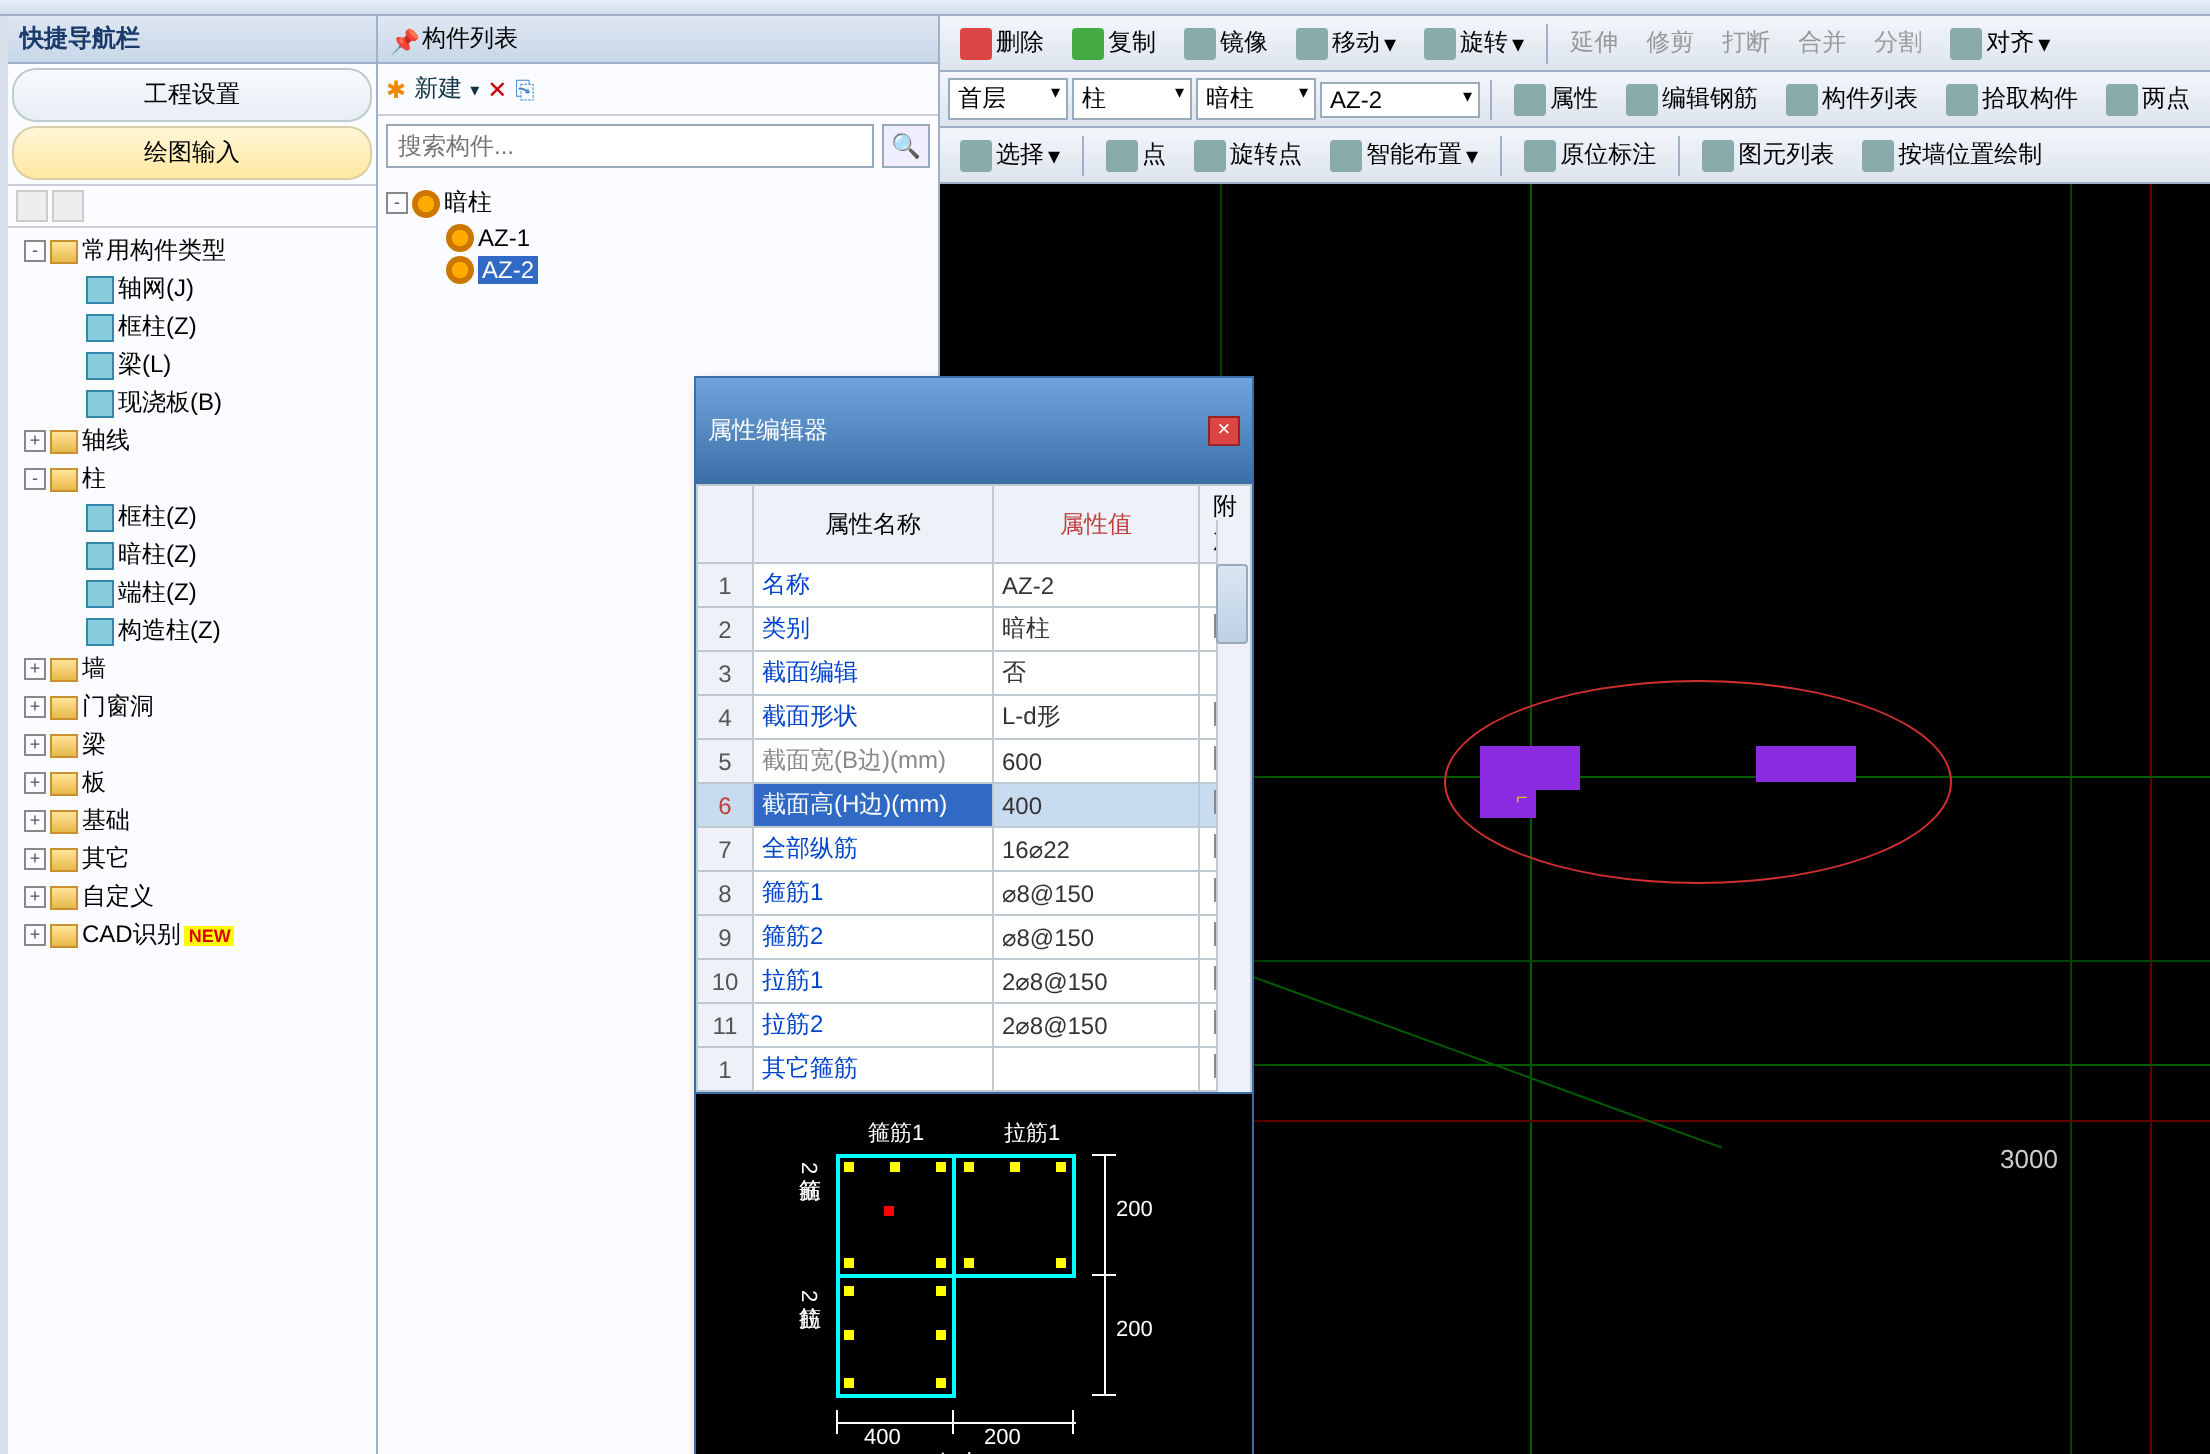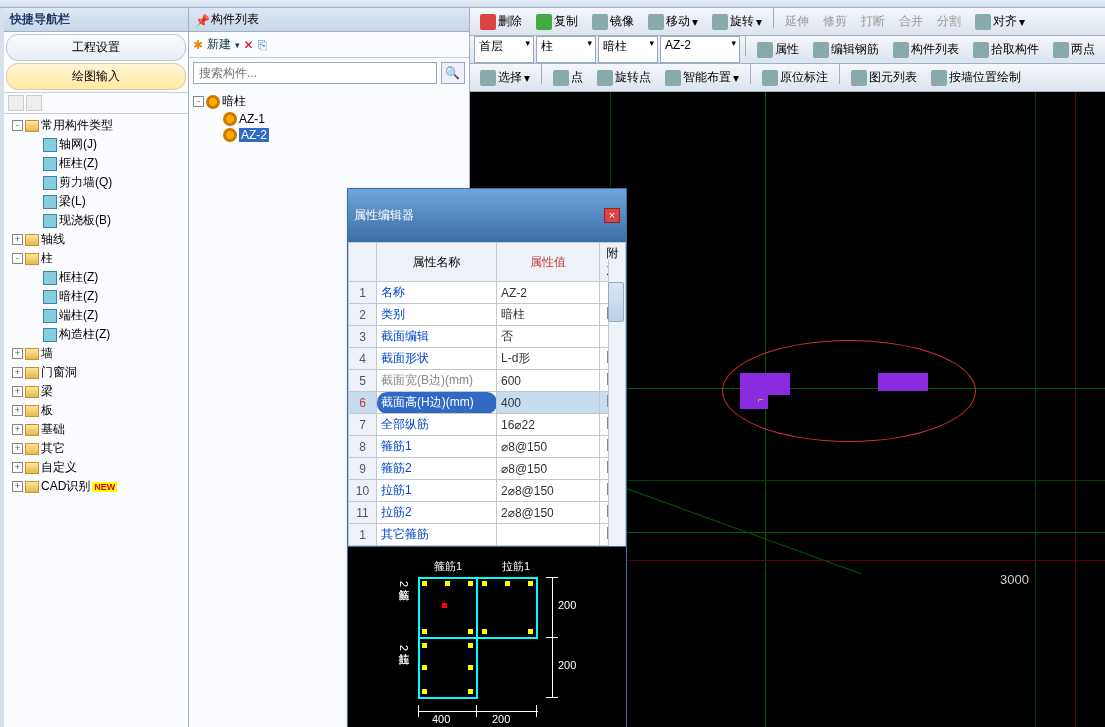--- a/index.html
+++ b/index.html
@@ -1,20 +1,20 @@
 <!DOCTYPE html>
 <html><head>
 <meta charset="utf-8">
 <style>
 * { box-sizing: border-box; margin: 0; padding: 0; font-family: "Microsoft YaHei", SimSun, sans-serif; font-size: 12px; }
 body { width: 1105px; height: 727px; overflow: hidden; background: #fff; position: relative; }
 
 
 .top-toolbar { height: 8px; background: linear-gradient(#e8f0f8, #d0dcec); border-bottom: 1px solid #a0b0c8; display: flex; align-items: center; padding: 0 4px; gap: 8px; overflow: hidden; }
-.toolbar-row { height: 28px; background: linear-gradient(#f4f6fa, #dce4ee); border-bottom: 1px solid #a0b0c8; display: flex; padding: 0 4px; gap: 2px; }
+.toolbar-row { height: 28px; background: linear-gradient(#f4f6fa, #dce4ee); border-bottom: 1px solid #a0b0c8; display: flex; align-items: center; padding: 0 4px; gap: 2px; }
 .tb-btn { display: inline-flex; align-items: center; gap: 2px; padding: 2px 6px; cursor: pointer; border-radius: 2px; }
 .tb-icon { width: 16px; height: 16px; background: #8aa; display: inline-block; border-radius: 2px; }
 .tb-sep { width: 1px; height: 20px; background: #a0b0c8; margin: 0 3px; }
 .tb-dd { border: 1px solid #9ab; background: #fff; padding: 1px 18px 1px 4px; position: relative; min-width: 60px; }
 .tb-dd::after { content: "▾"; position: absolute; right: 3px; top: 1px; font-size: 9px; }
 
 
 .left-nav { position: absolute; left: 0; top: 8px; width: 4px; height: 719px; background: #d8e0ec; }
 
 
@@ -69,21 +69,21 @@
 .prop-table th, .prop-table td { border: 1px solid #c0c8d0; padding: 2px 4px; height: 19px; }
 .prop-table th { background: #eef2f8; font-weight: normal; }
 .prop-table th.val { color: #c04040; }
 .prop-table td.rownum { background: #eef2f8; text-align: center; width: 28px; color: #555; }
 .prop-table td.name { color: #0044cc; width: 120px; }
 .prop-table td.name.gray { color: #888; }
 .prop-table td.val { color: #333; }
 .prop-table td.chk { width: 26px; text-align: center; }
 .prop-table tr.sel td { background: #c8dcf0; }
 .prop-table tr.sel td.rownum { background: #c8dcf0; color: #c04040; }
-.prop-table tr.sel td.name { background: #316ac5; color: #fff; border-radius: 10px; }
+.prop-table tr.sel td.name { background: #316ac5; color: #fff; }
 .chkbox { display: inline-block; width: 12px; height: 12px; border: 1px solid #888; background: #fff; }
 .scroll-thumb { position: absolute; right: 1px; top: 22px; width: 16px; height: 40px; background: linear-gradient(#dce6f2, #bcd0e6); border: 1px solid #9ab; border-radius: 2px; }
 .scroll-track { position: absolute; right: 1px; top: 18px; bottom: 0; width: 17px; background: #eef2f8; border-left: 1px solid #c0c8d0; }
 
 .preview { background: #000; height: 195px; position: relative; border-top: 1px solid #3b6ea5; }
 .pv-line { position: absolute; background: #0ff; }
 .pv-dot { position: absolute; width: 5px; height: 5px; background: #ff0; }
 .pv-dot.red { background: #f00; }
 .pv-dim { position: absolute; background: #fff; }
 .pv-text { position: absolute; color: #fff; font-size: 11px; }
@@ -114,26 +114,20 @@
         <span class="tree-spacer" style="width: 20px;"></span>
         <span class="tree-spacer" style="width: 13px;"></span>
         <span class="tree-item-ic"></span>
         <span>轴网(J)</span>
       </div>
       <div class="tree-row">
         <span class="tree-spacer" style="width: 20px;"></span>
         <span class="tree-spacer" style="width: 13px;"></span>
         <span class="tree-item-ic"></span>
         <span>框柱(Z)</span>
-      </div>
-      <div class="tree-row">
-        <span class="tree-spacer" style="width: 20px;"></span>
-        <span class="tree-spacer" style="width: 13px;"></span>
-        <span class="tree-item-ic"></span>
-        <span>剪力墙(Q)</span>
       </div>
       <div class="tree-row">
         <span class="tree-spacer" style="width: 20px;"></span>
         <span class="tree-spacer" style="width: 13px;"></span>
         <span class="tree-item-ic"></span>
         <span>梁(L)</span>
       </div>
       <div class="tree-row">
         <span class="tree-spacer" style="width: 20px;"></span>
         <span class="tree-spacer" style="width: 13px;"></span>

